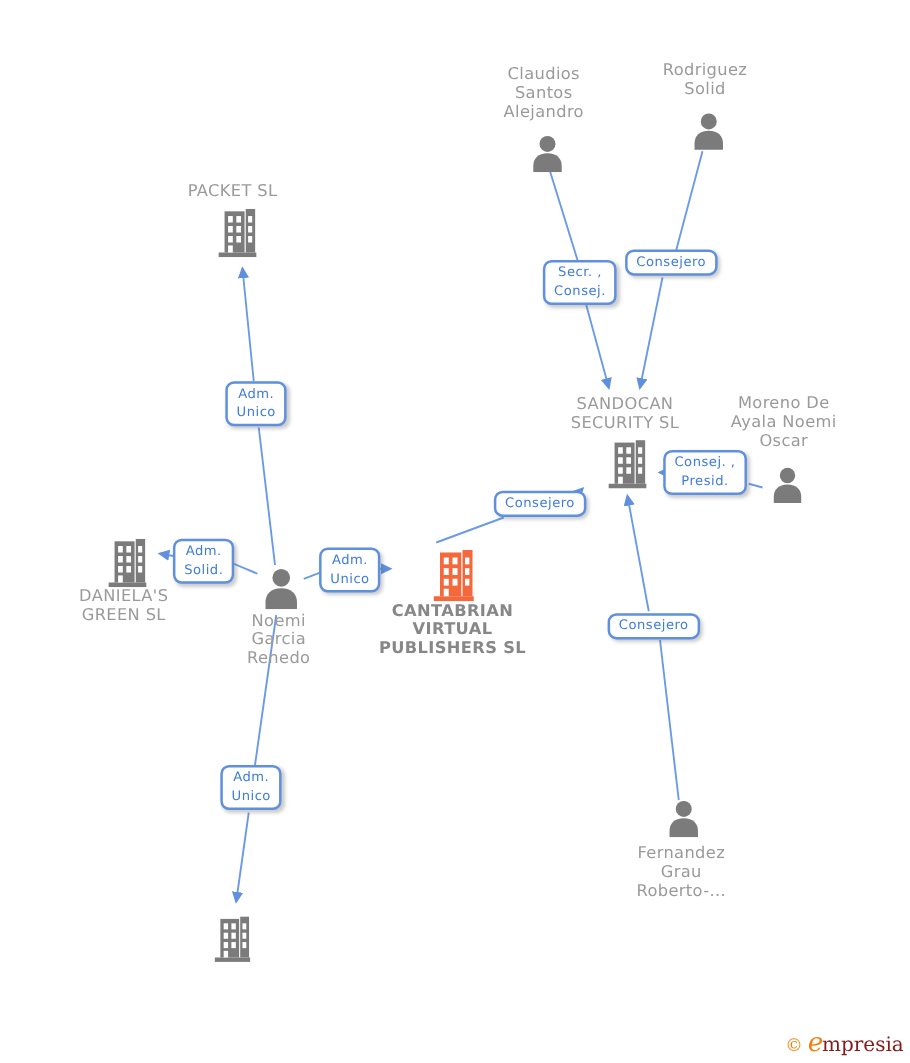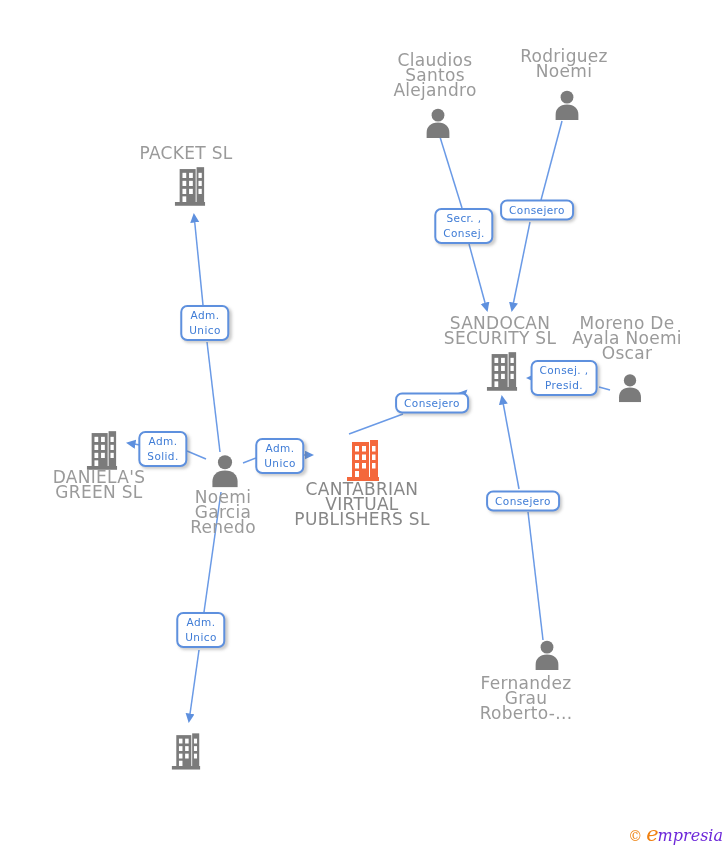--- a/index.html
+++ b/index.html
@@ -9,37 +9,37 @@
   }
   #edges{position:absolute;left:0;top:0;width:728px;height:850px;}
   .edge{stroke:#6A9AE6;stroke-width:1.5;fill:none;}
   .node-icon{position:absolute;transform:translate(-50%,-50%);line-height:0;}
   .node-icon svg{display:block;}
   .icon-gray{color:#7B7B7B;}
   .icon-orange{color:#F4683C;}
   .node-label{
     position:absolute;transform:translate(-50%,-50%);
     width:max-content;text-align:center;white-space:pre-line;
-    font-size:17px;line-height:15px;color:#9A9A9A;letter-spacing:0.3px;
-  }
-  .node-label.strong{font-weight:normal;color:#878787;}
+    font-size:13px;line-height:15px;color:#9A9A9A;letter-spacing:0.3px;
+  }
+  .node-label.strong{font-weight:bold;color:#878787;}
   .rel-box{
     position:absolute;transform:translate(-50%,-50%);
     background:#ffffff;border:2px solid #5E90DE;border-radius:7px;
     color:#3F7CD6;font-size:10.5px;line-height:15px;letter-spacing:0.4px;
     padding:1px 7px;text-align:center;white-space:pre-line;width:max-content;
     box-shadow:2px 2px 3px rgba(110,110,110,0.35);
   }
   .watermark{
     position:absolute;right:5px;top:822px;display:flex;align-items:baseline;
     font-family:"DejaVu Serif","Liberation Serif",serif;
   }
   .wm-c{color:#EE8312;font-size:14px;margin-right:4px;}
   .wm-e{color:#F08010;font-style:italic;font-size:21px;}
-  .wm-rest{color:#6d28d9;font-style:italic;font-size:16px;margin-left:-1px;}
+  .wm-rest{color:#7f1d1d;font-size:16px;margin-left:-1px;}
 </style>
 </head>
 <body>
 
 <div id="canvas">
 
   <svg width="0" height="0" style="position:absolute" aria-hidden="true">
     <defs>
       <symbol id="sym-person" viewBox="0 0 32 34">
         <circle cx="16" cy="8" r="7.3" fill="currentColor"></circle>
@@ -137,21 +137,21 @@
   <div class="node-label" style="left:435px;top:75px">Claudios
 Santos
 Alejandro</div>
 
   <div class="node-icon icon-gray" style="left:567px;top:105px">
     <svg width="28" height="30">
         <use href="#sym-person"></use>
       </svg>
   </div>
   <div class="node-label" style="left:564px;top:64px">Rodriguez
-Noemi</div>
+Solid</div>
 
   <div class="node-icon icon-gray" style="left:630px;top:388px">
     <svg width="27" height="29">
         <use href="#sym-person"></use>
       </svg>
   </div>
   <div class="node-label" style="left:627px;top:338px">Moreno De
 Ayala Noemi
 Oscar</div>
 
@@ -162,21 +162,21 @@
   </div>
   <div class="node-label" style="left:223px;top:512px">Noemi
 Garcia
 Renedo</div>
 
   <div class="node-icon icon-gray" style="left:547px;top:655px">
     <svg width="28" height="30">
         <use href="#sym-person"></use>
       </svg>
   </div>
-  <div class="node-label" style="left:526px;top:698px">Fernandez
+  <div class="node-label" style="left:545px;top:698px">Fernandez
 Grau
 Roberto-...</div>
 
   <div class="rel-box" style="left:205px;top:323px">Adm.
 Unico</div>
   <div class="rel-box" style="left:163px;top:449px">Adm.
 Solid.</div>
   <div class="rel-box" style="left:280px;top:456px">Adm.
 Unico</div>
   <div class="rel-box" style="left:201px;top:630px">Adm.

